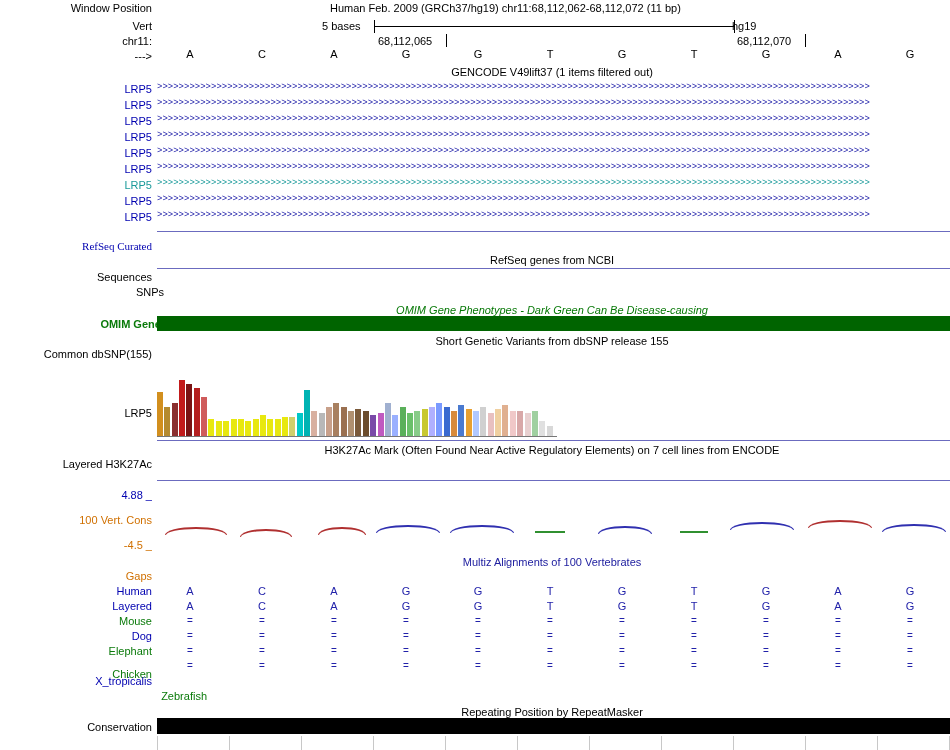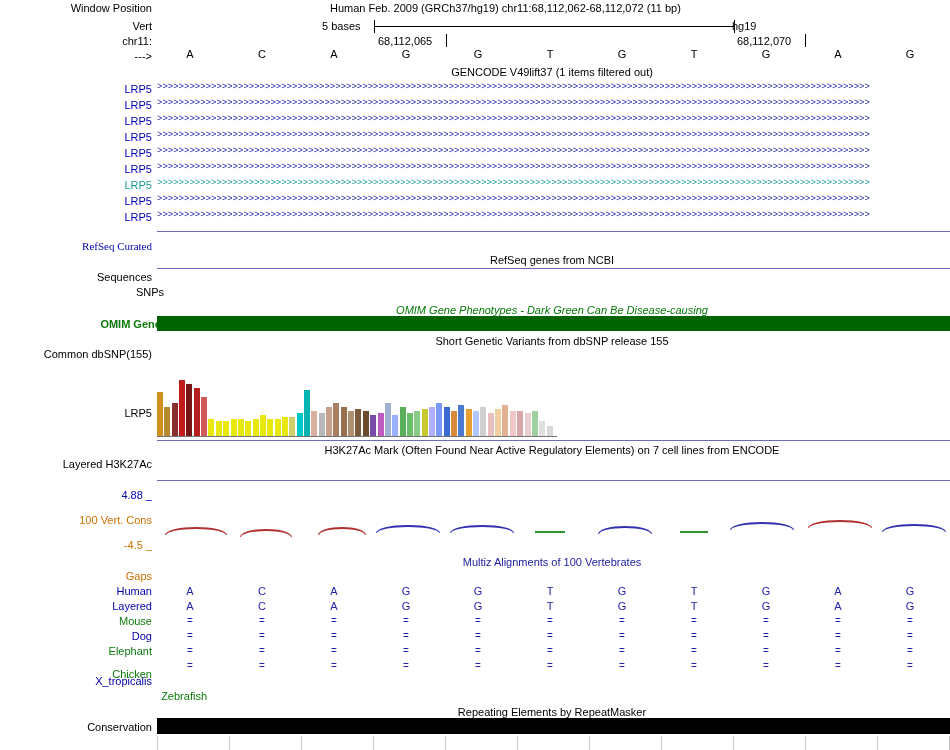--- a/index.html
+++ b/index.html
@@ -262,21 +262,21 @@
       <div class="base-cell" style="left: 391px; top: 660px; color: rgb(34, 34, 170); font-size: 10px;">=</div>
       <div class="base-cell" style="left: 463px; top: 660px; color: rgb(34, 34, 170); font-size: 10px;">=</div>
       <div class="base-cell" style="left: 535px; top: 660px; color: rgb(34, 34, 170); font-size: 10px;">=</div>
       <div class="base-cell" style="left: 607px; top: 660px; color: rgb(34, 34, 170); font-size: 10px;">=</div>
       <div class="base-cell" style="left: 679px; top: 660px; color: rgb(34, 34, 170); font-size: 10px;">=</div>
       <div class="base-cell" style="left: 751px; top: 660px; color: rgb(34, 34, 170); font-size: 10px;">=</div>
       <div class="base-cell" style="left: 823px; top: 660px; color: rgb(34, 34, 170); font-size: 10px;">=</div>
       <div class="base-cell" style="left: 895px; top: 660px; color: rgb(34, 34, 170); font-size: 10px;">=</div>
     </div>
 
-  <div class="center-title" style="top:706px;">Repeating Elements by RepeatMasker</div>
+  <div class="center-title" style="top:706px;">Repeating Position by RepeatMasker</div>
   <div class="lbl-right" style="left:0;width:152px;top:721px;">Conservation</div>
   <div class="repeat-bar" style="top:718px;"></div>
 
   <div id="bottom-ruler">
       <div class="vsep" style="left: 157px; top: 736px; height: 14px;"></div>
       <div class="vsep" style="left: 229px; top: 736px; height: 14px;"></div>
       <div class="vsep" style="left: 301px; top: 736px; height: 14px;"></div>
       <div class="vsep" style="left: 373px; top: 736px; height: 14px;"></div>
       <div class="vsep" style="left: 445px; top: 736px; height: 14px;"></div>
       <div class="vsep" style="left: 517px; top: 736px; height: 14px;"></div>

